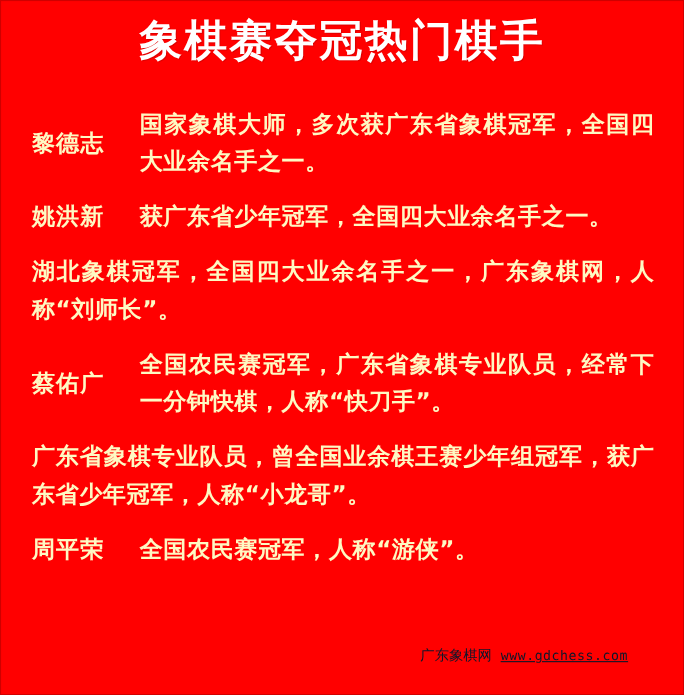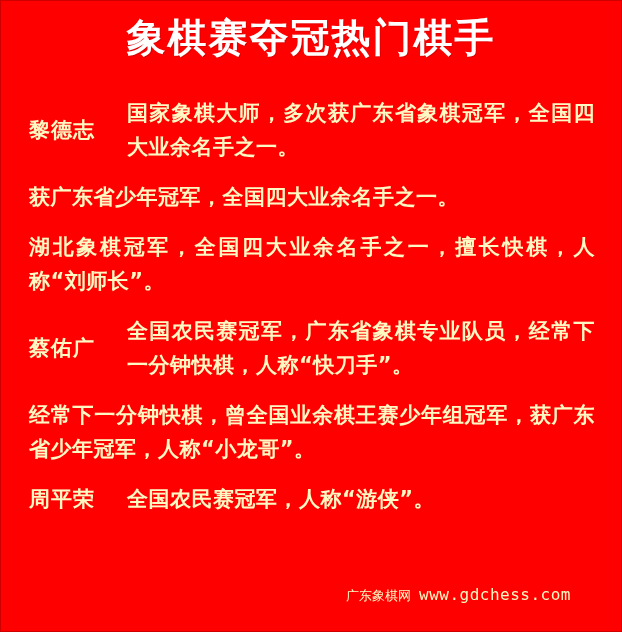--- a/index.html
+++ b/index.html
@@ -63,60 +63,62 @@
     font-weight: bold;
     letter-spacing: 0.5px;
   }
   .footer {
     position: absolute;
     right: 50px;
     bottom: 26px;
     display: flex;
     align-items: baseline;
     gap: 8px;
-    color: #fef9c3;
+    color: #0f172a;
   }
   .footer .site-name {
     font-size: 13px;
   }
   .footer .site-url {
-    font-size: 16px;
+    font-size: 12px;
     font-family: "DejaVu Sans Mono", monospace;
     letter-spacing: 0.5px;
+    text-decoration: underline;
   }
 </style>
 </head>
 <body>
 
 <div class="page">
 
   <h1 class="title">象棋赛夺冠热门棋手</h1>
 
   <div class="entries">
 
     <div class="entry">
       <span class="name">黎德志</span>
       <span class="desc">国家象棋大师，多次获广东省象棋冠军，全国四大业余名手之一。</span>
     </div>
 
     <div class="entry">
+      <span class="name">姚洪新</span>
       <span class="desc">获广东省少年冠军，全国四大业余名手之一。</span>
     </div>
 
     <div class="entry">
-      <span class="desc">湖北象棋冠军，全国四大业余名手之一，擅长快棋，人称“刘师长”。</span>
+      <span class="desc">湖北象棋冠军，全国四大业余名手之一，广东象棋网，人称“刘师长”。</span>
     </div>
 
     <div class="entry">
       <span class="name">蔡佑广</span>
       <span class="desc">全国农民赛冠军，广东省象棋专业队员，经常下一分钟快棋，人称“快刀手”。</span>
     </div>
 
     <div class="entry">
-      <span class="desc">经常下一分钟快棋，曾全国业余棋王赛少年组冠军，获广东省少年冠军，人称“小龙哥”。</span>
+      <span class="desc">广东省象棋专业队员，曾全国业余棋王赛少年组冠军，获广东省少年冠军，人称“小龙哥”。</span>
     </div>
 
     <div class="entry">
       <span class="name">周平荣</span>
       <span class="desc">全国农民赛冠军，人称“游侠”。</span>
     </div>
 
   </div>
 
   <div class="footer">

